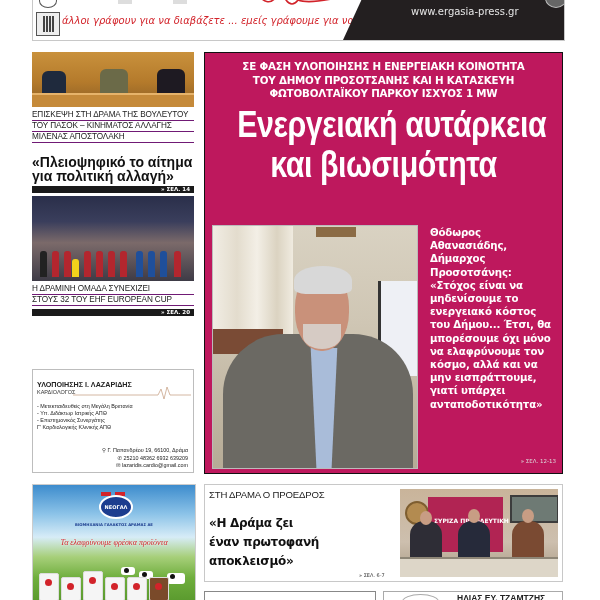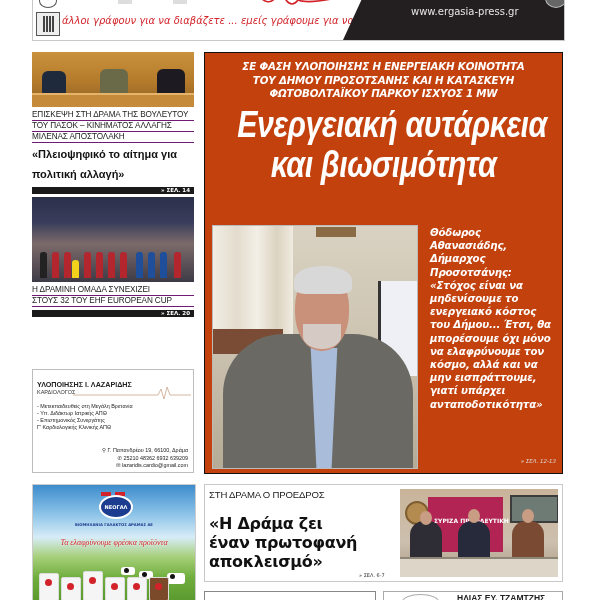--- a/index.html
+++ b/index.html
@@ -20,21 +20,21 @@
 
   
   .col-left { position: absolute; left: 32px; top: 52px; width: 162px; }
   .story { position: relative; }
   .photo { background: #888; position: relative; overflow: hidden; }
   .photo-meeting { height: 55px; background: linear-gradient(180deg, #c9913c 0%, #b47a2b 55%, #8a5e26 100%); }
   .photo-meeting .p { position: absolute; bottom: 8px; border-radius: 6px 6px 0 0; }
   .photo-meeting .table { position:absolute; left:0; right:0; bottom:0; height: 12px; background:#c58a3a; border-top: 2px solid #e6b36a; }
   .kicker { font-family: "Liberation Sans", sans-serif; font-size: 8.2px; line-height: 10px; color: #222; text-transform: uppercase; margin-top: 3px; letter-spacing: -0.1px; }
   .kicker .line { display:block; border-bottom: 1px solid #701a75; }
-  .headline-sm { font-family: "Liberation Sans", sans-serif; font-weight: bold; font-size: 11px; line-height: 20px; color: #111; margin-top: 1px; }
+  .headline-sm { font-family: "Liberation Sans", sans-serif; font-weight: bold; font-size: 14px; line-height: 14px; color: #111; margin-top: 12px; }
   .page-ref { height: 7px; background: #1a1a1a; color: #fff; font-size: 5.5px; line-height: 7px; text-align: right; padding-right: 4px; margin-top: 3px; font-weight: bold; }
   .photo-handball { height: 85px; margin-top: 3px; background: linear-gradient(180deg, #2a2f4a 0%, #3a3e5c 30%, #7b6a6a 55%, #3e3b46 100%); }
   .player { position:absolute; bottom: 4px; width: 7px; height: 26px; border-radius: 3px 3px 0 0; }
 
   .ad-card { position: absolute; left: 32px; top: 369px; width: 160px; height: 102px; border: 1px solid #bdbdbd; background: #fff; }
   .ad-card .name { position:absolute; left: 4px; top: 10px; font-family:"Liberation Sans", sans-serif; font-weight: bold; font-size: 7.2px; color:#222; }
   .ad-card .role { position:absolute; left: 4px; top: 19px; font-family:"Liberation Sans", sans-serif; font-size: 5.5px; color:#333; }
   .ad-card .ecg { position:absolute; left: 40px; top: 15px; width: 118px; height: 16px; }
   .ad-card .bullets { position:absolute; left: 4px; top: 33px; font-family:"Liberation Sans", sans-serif; font-size: 5.4px; line-height: 7px; color:#222; }
   .ad-card .contact { position:absolute; right: 5px; top: 77px; text-align: right; font-family:"Liberation Sans", sans-serif; font-size: 5.4px; line-height: 7.5px; color:#222; }
@@ -44,40 +44,40 @@
   .ad-milk .brand-red1 { position:absolute; left:68px; top:7px; width:10px; height:4px; background:#d2232a; }
   .ad-milk .brand-red2 { position:absolute; left:82px; top:7px; width:10px; height:4px; background:#d2232a; }
   .ad-milk .company { position:absolute; left: 30px; top: 37px; width: 102px; text-align:center; font-size: 3.8px; color: #1c3d8f; font-weight: bold; }
   .ad-milk .tagline { position:absolute; left: 8px; top: 53px; width: 146px; text-align: center; font-style: italic; color: #d2232a; font-size: 8px; font-family:"Liberation Serif", serif; text-shadow: 0 0 2px #fff; }
   .cow { position:absolute; width: 14px; height: 8px; background: #fff; border-radius: 3px; }
   .cow::after { content:""; position:absolute; left: 3px; top: 1px; width: 5px; height: 5px; background:#111; border-radius:50%; }
   .carton { position:absolute; bottom: 0; width: 18px; height: 22px; background:#f5f5f5; border-radius: 2px; border: 1px solid #ddd; }
   .carton::after { content:""; position:absolute; left: 5px; top: 5px; width: 7px; height: 7px; background:#d2232a; border-radius: 50%; }
 
   
-  .lead { position: absolute; left: 204px; top: 52px; width: 357px; height: 420px; background: #c2410c; border: 1px solid #111; font-style: italic; }
+  .lead { position: absolute; left: 204px; top: 52px; width: 357px; height: 420px; background: #be185d; border: 1px solid #111; }
   .lead .kicker-lead { position:absolute; left: 0; right: 0; top: 7px; text-align:center; font-family: "DejaVu Sans", sans-serif; font-weight: bold; color: #fff; font-size: 10.3px; line-height: 13.5px; letter-spacing: -0.2px; }
   .lead .title { position:absolute; left: 0; right: 0; top: 52px; text-align:center; font-family: "Liberation Sans", sans-serif; font-weight: bold; color:#fff; font-size: 37px; line-height: 40px; transform: scaleX(0.82); transform-origin: center; letter-spacing: -0.5px; white-space: nowrap; }
   .lead .portrait { position: absolute; left: 7px; top: 172px; width: 204px; height: 242px; border: 1px solid #bbb; overflow: hidden; background: linear-gradient(180deg, #d9d2c2 0%, #cfc6b4 40%, #b6ab96 100%); }
   .portrait .curtain { position:absolute; left: 0; top: 0; width: 80px; height: 110px; background: linear-gradient(90deg, #f1ede4 0%, #e3dccd 30%, #f3efe6 55%, #dbd3c1 80%, #f0ebe0 100%); }
   .portrait .frame { position:absolute; left: 103px; top: 1px; width: 40px; height: 10px; background:#8b6b45; }
   .portrait .monitor { position:absolute; left: 165px; top: 55px; width: 38px; height: 95px; background: #eef0f5; border-left: 3px solid #333; }
   .portrait .chair { position:absolute; left: 0; top: 103px; width: 70px; height: 25px; background: #7a4b35; }
   .portrait .jacket { position:absolute; left: 10px; top: 108px; width: 190px; height: 140px; background: #6b6963; border-radius: 60px 60px 0 0; }
   .portrait .shirt { position:absolute; left: 92px; top: 122px; width: 38px; height: 120px; background: #a9bcd9; clip-path: polygon(15% 0, 85% 0, 70% 100%, 30% 100%); }
   .portrait .face { position:absolute; left: 82px; top: 45px; width: 54px; height: 80px; background: #c9917a; border-radius: 45% 45% 48% 48%; }
   .portrait .hair { position:absolute; left: 81px; top: 40px; width: 58px; height: 28px; background: #d8d8d8; border-radius: 50% 50% 20% 20%; }
   .portrait .beard { position:absolute; left: 90px; top: 98px; width: 38px; height: 25px; background: #d6cbc4; border-radius: 0 0 50% 50%; }
   .lead .quote { position:absolute; left: 225px; top: 173px; width: 128px; font-family:"DejaVu Sans", sans-serif; font-weight: bold; color:#fff; font-size: 10.2px; line-height: 13.2px; letter-spacing: -0.15px; }
   .lead .page-ref-lead { position:absolute; right: 6px; bottom: 9px; color:#ddd; font-size: 5.5px; }
 
   
   .syriza { position: absolute; left: 204px; top: 484px; width: 357px; height: 96px; border: 1px solid #c8c8c8; background: #fff; }
   .syriza .kicker2 { position:absolute; left: 4px; top: 4px; font-family:"Liberation Sans", sans-serif; font-size: 9.6px; line-height: 12px; color:#222; text-transform: uppercase; letter-spacing: -0.2px; }
-  .syriza .head2 { position:absolute; left: 4px; top: 29px; font-family:"DejaVu Sans", sans-serif; font-weight: bold; font-size: 16px; line-height: 19px; color:#111; letter-spacing: -0.3px; }
+  .syriza .head2 { position:absolute; left: 4px; top: 29px; font-family:"DejaVu Sans", sans-serif; font-weight: bold; font-size: 12px; line-height: 19px; color:#111; letter-spacing: -0.3px; }
   .syriza .ref2 { position:absolute; left: 154px; top: 87px; font-size: 5px; color:#333; }
   .syriza .photo2 { position:absolute; left: 195px; top: 4px; width: 158px; height: 88px; background: linear-gradient(180deg, #c9b49a 0%, #cdbfae 60%, #a99a84 100%); overflow: hidden; }
   .photo2 .banner { position:absolute; left: 28px; top: 8px; width: 75px; height: 55px; background: #b12453; }
   .photo2 .banner span { position:absolute; left: 6px; top: 20px; color:#fff; font-size: 6px; font-weight:bold; white-space: nowrap; }
   .photo2 .emblem { position:absolute; left: 5px; top: 12px; width: 20px; height: 20px; border-radius: 50%; background: #b38b50; border: 2px solid #7e5e30; }
   .photo2 .painting { position:absolute; left: 110px; top: 6px; width: 45px; height: 24px; background:#6e7a74; border: 2px solid #3c3c3c; }
   .photo2 .man { position:absolute; bottom: 18px; width: 32px; height: 38px; border-radius: 14px 14px 0 0; }
   .photo2 .head { position:absolute; width: 12px; height: 14px; border-radius: 50%; background:#c89d84; }
   .photo2 .desk { position:absolute; left: 0; right: 0; bottom: 0; height: 18px; background: #ddd6c8; border-top: 2px solid #8e8677; }
 

